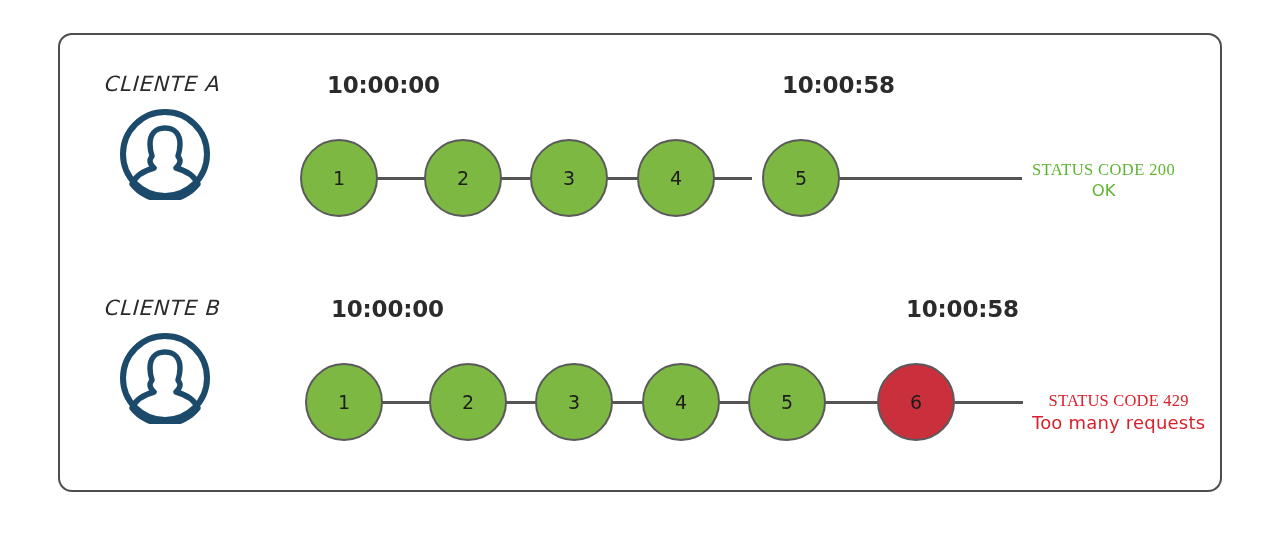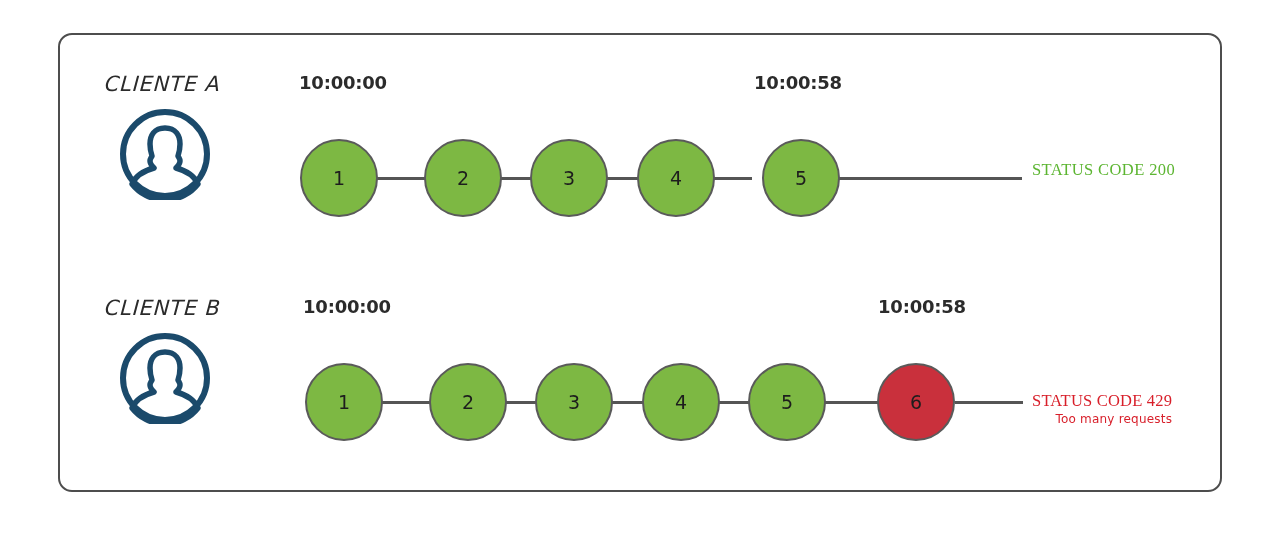--- a/index.html
+++ b/index.html
@@ -67,25 +67,26 @@
     width: 96px;
     height: 92px;
   }
   .avatar svg { display: block; }
 
   
   .timestamp {
     position: absolute;
     top: 0px;
     font-family: "DejaVu Sans", sans-serif;
-    font-size: 18px;
+    font-size: 23px;
     font-weight: bold;
     color: #2b2b2b;
     white-space: nowrap;
     letter-spacing: -0.2px;
+    margin-left: 28px;
   }
   .ts-start-a { left: 299px; }
   .ts-end-a   { left: 754px; }
   .ts-start-b { left: 303px; }
   .ts-end-b   { left: 878px; }
 
   
   .chain {
     position: absolute;
     top: 28px;
@@ -129,35 +130,35 @@
   }
   .status-a {
     left: 1032px;
     top: 88px;
     text-align: center;
     color: #5cb531;
   }
   .status-b {
     left: 1032px;
     top: 95px;
-    text-align: right;
+    text-align: center;
     color: #d81f2a;
   }
   .status-line1 {
     font-size: 16px;
     letter-spacing: 0.4px;
     font-family: Liberation Serif, serif;
   }
   .status-line2 {
     font-size: 15px;
   }
   .status-a .status-line1 { font-size: 16.5px; }
   .status-a .status-line2 { font-size: 16.5px; }
   .status-b .status-line1 { font-size: 16.5px; letter-spacing: 0.2px; }
-  .status-b .status-line2 { font-size: 12px; letter-spacing: 0.2px; }
+  .status-b .status-line2 { font-size: 18px; letter-spacing: 0.2px; }
 </style>
 </head>
 <body>
 
 <div id="canvas">
 
   <div class="frame"></div>
 
   <div class="row row-a">
 
@@ -194,20 +195,21 @@
 
       <div class="node ok" style="left:300px;">1</div>
       <div class="node ok" style="left:424px;">2</div>
       <div class="node ok" style="left:530px;">3</div>
       <div class="node ok" style="left:637px;">4</div>
       <div class="node ok" style="left:762px;">5</div>
     </div>
 
     <div class="status status-a">
       <div class="status-line1">STATUS CODE 200</div>
+      <div class="status-line2">OK</div>
     </div>
   </div>
 
   <div class="row row-b">
 
     <div class="client-label">CLIENTE B</div>
 
     <div class="avatar">
       <svg width="96" height="92" viewBox="0 0 96 92">
         <circle cx="48" cy="46" r="42" fill="none" stroke="#1b4a6b" stroke-width="6"></circle>

